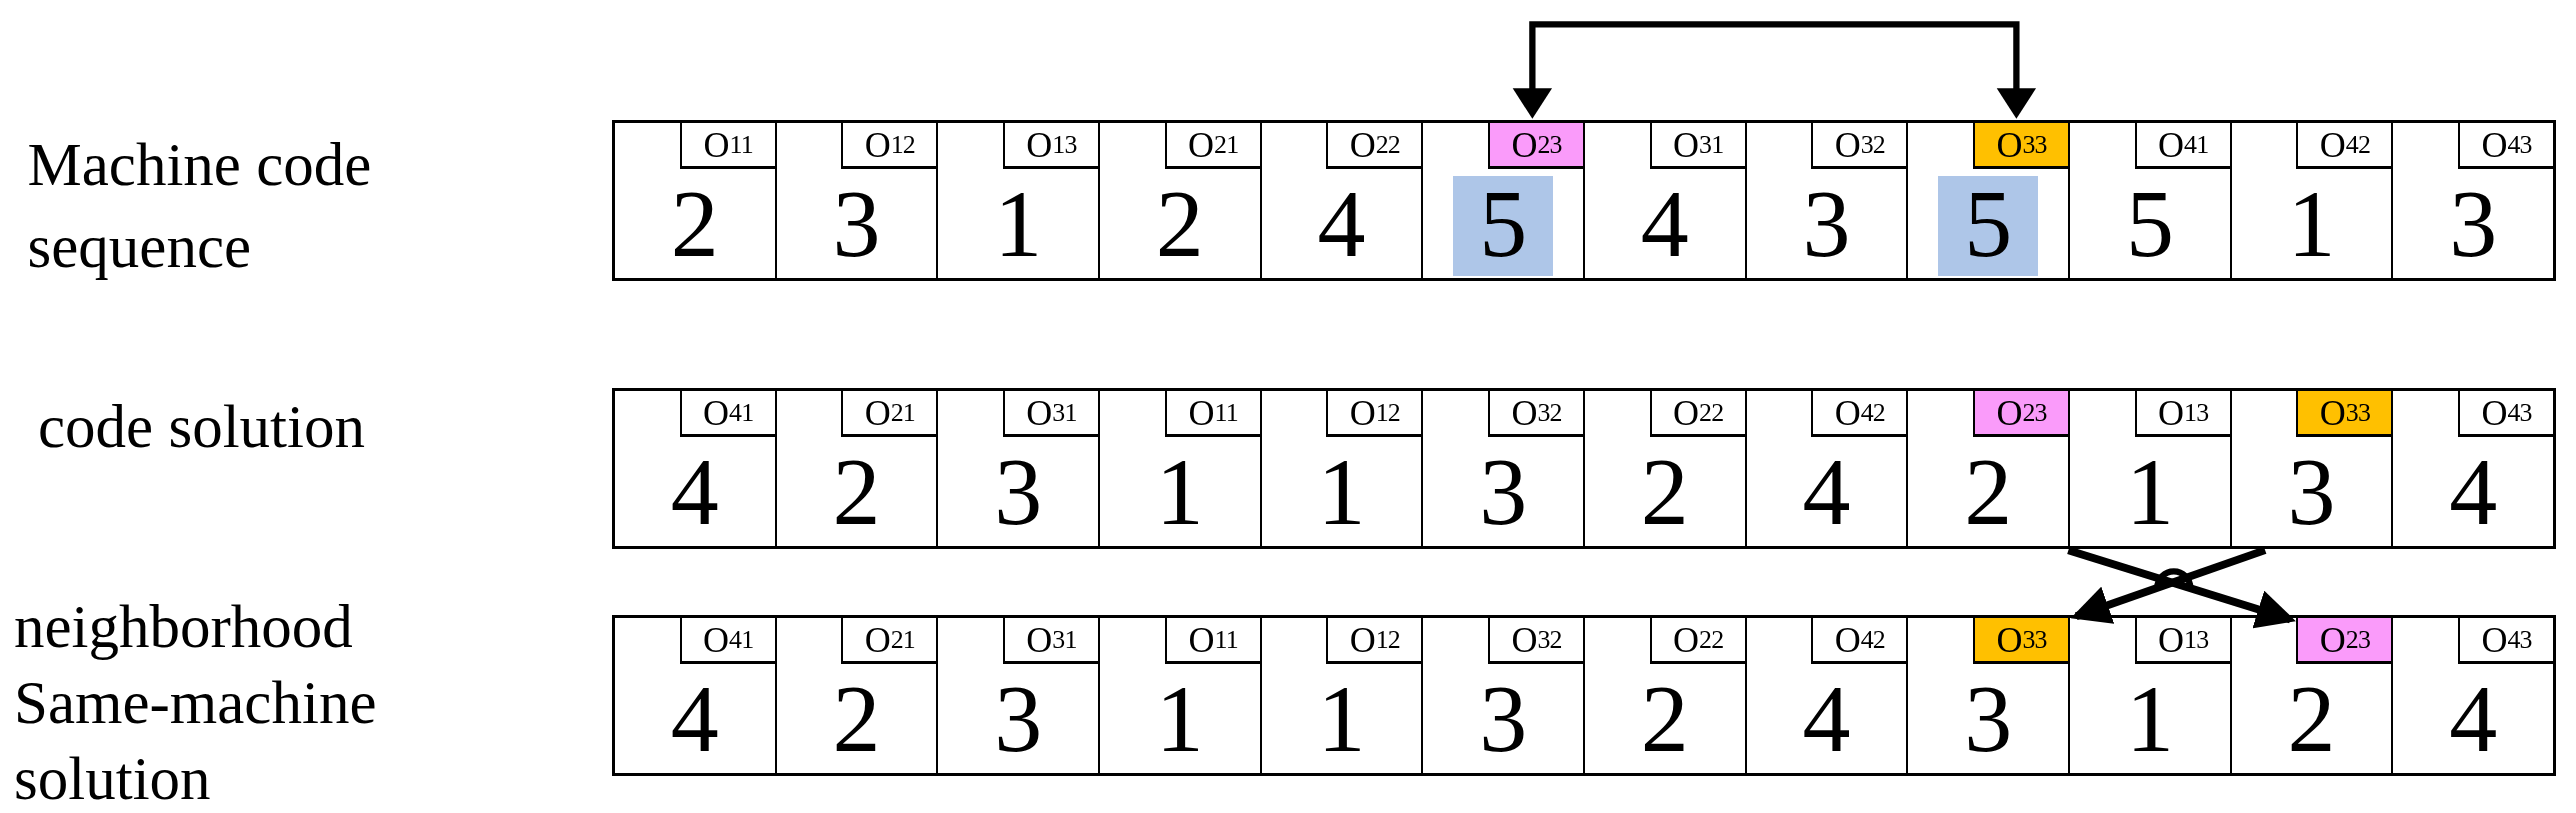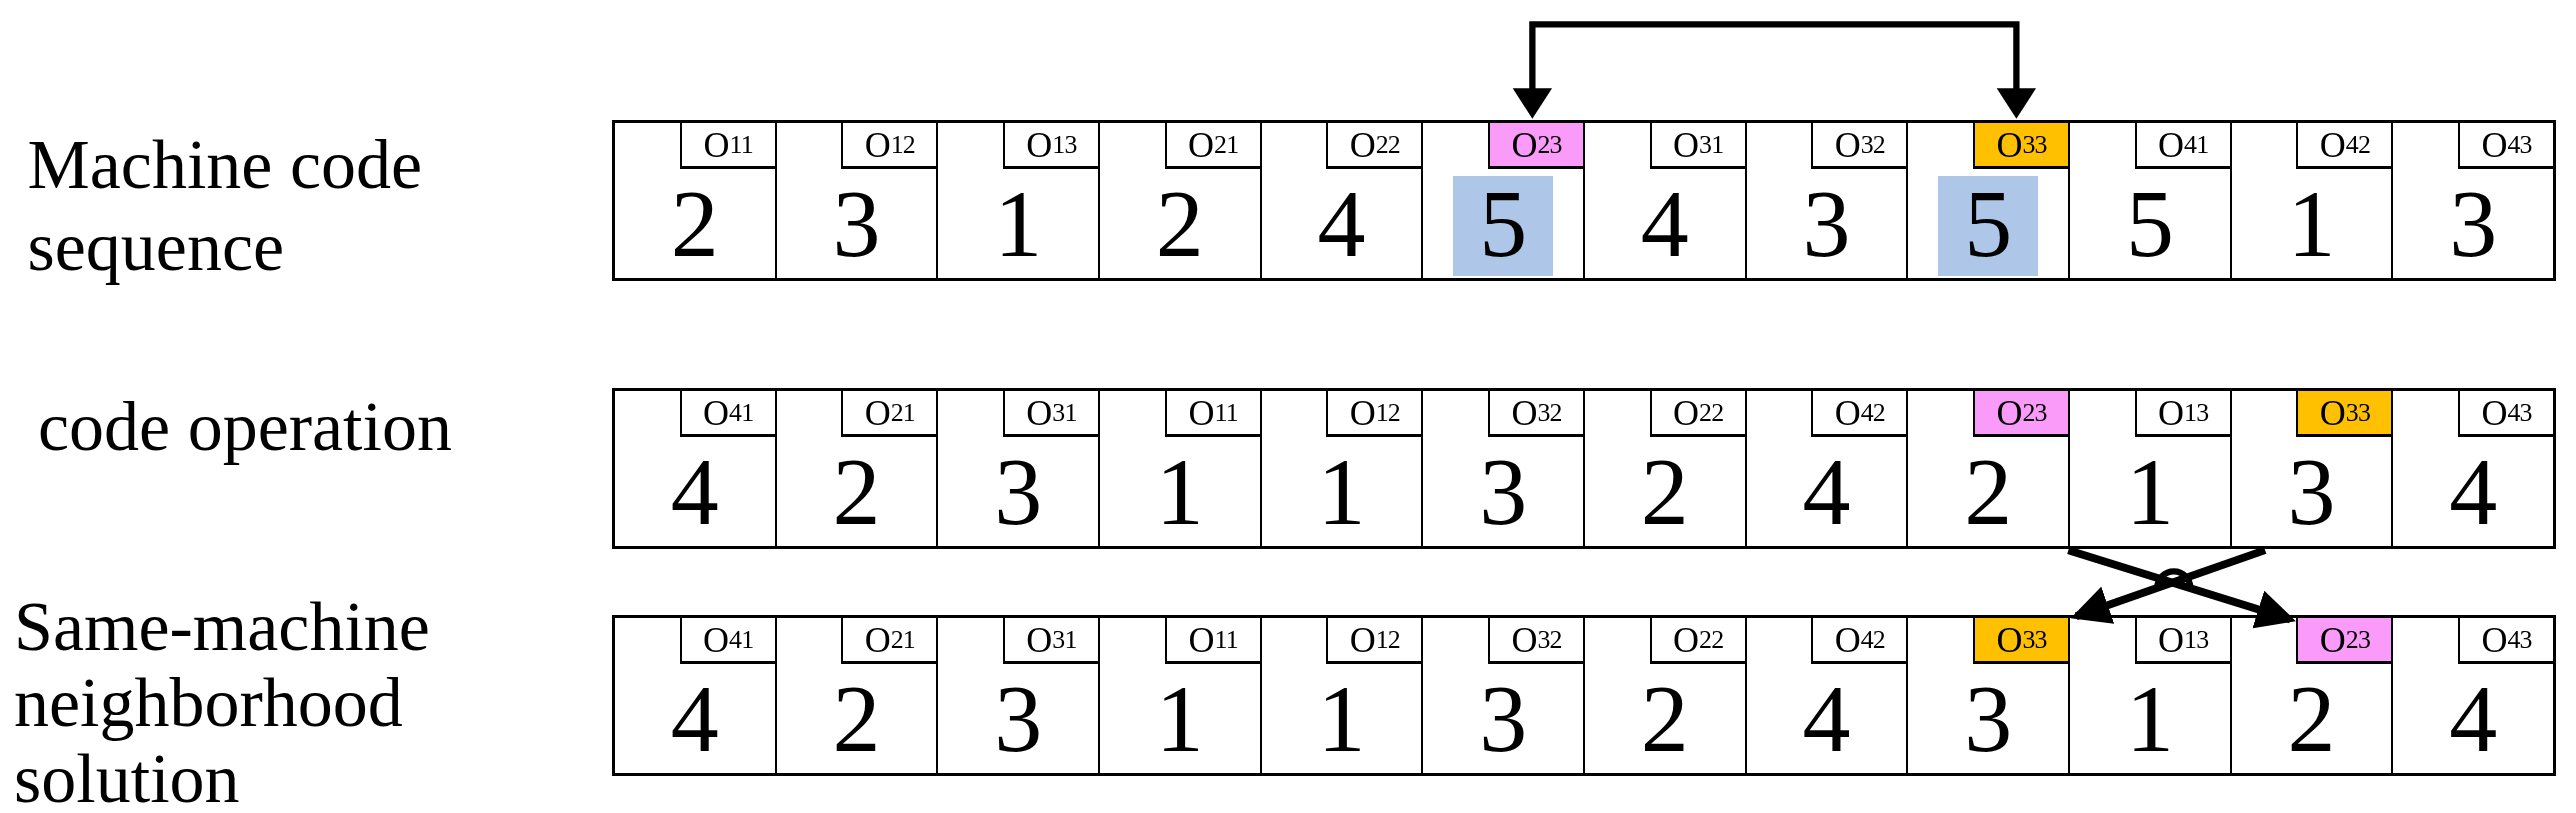--- a/index.html
+++ b/index.html
@@ -1,21 +1,21 @@
 <!DOCTYPE html>
 <html style="font-size:12.6px"><head>
 <meta charset="utf-8">
 <style>
   html,body { margin:0; padding:0; background:#ffffff; }
   #canvas {
     position:relative; width:2576px; height:813px; background:#ffffff; overflow:hidden;
     font-family:"Liberation Serif","DejaVu Serif",serif; color:#000;
   }
   .side-label {
-    position:absolute; font-size:70px; line-height:82px; white-space:nowrap;
+    position:absolute; font-size:61px; line-height:82px; white-space:nowrap;
   }
   .side-label.tight { line-height:76px; }
   .seq-row {
     position:absolute; left:612px; width:1944px; height:161px;
     border:3.9px solid #000; box-sizing:border-box; display:flex; background:#fff;
   }
   .cell { flex:1 1 0; position:relative; border-right:2.4px solid #000; }
   .cell:last-child { border-right:none; }
   .op-tab {
     position:absolute; top:0; right:0; width:95px; height:46px;
@@ -39,25 +39,25 @@
 </head>
 <body>
 
 <div id="canvas">
 
   <div class="side-label" style="left:27.5px; top:124px;">
       <div>Machine code</div>
       <div>sequence</div>
     </div>
   <div class="side-label" style="left:38px; top:386px;">
-      <div>code operation</div>
+      <div>code solution</div>
     </div>
   <div class="side-label tight" style="left:14px; top:589px;">
+      <div>neighborhood</div>
       <div>Same-machine</div>
-      <div>neighborhood</div>
       <div>solution</div>
     </div>
 
   <div class="seq-row" style="top:120px;">
       <div class="cell">
         <div class="op-tab" style="background: rgb(255, 255, 255);">
           <span>O</span>
           <span class="op-sub">11</span>
         </div>
         <div class="cell-val">

